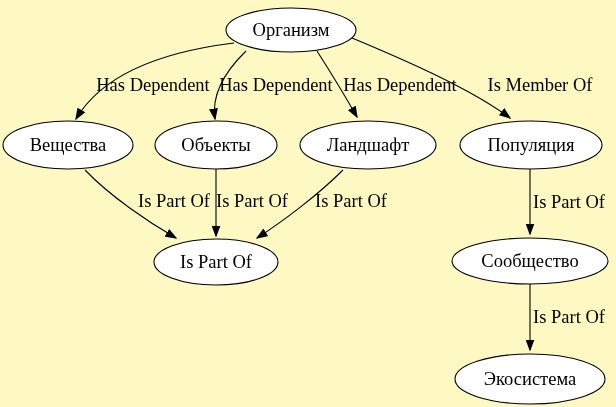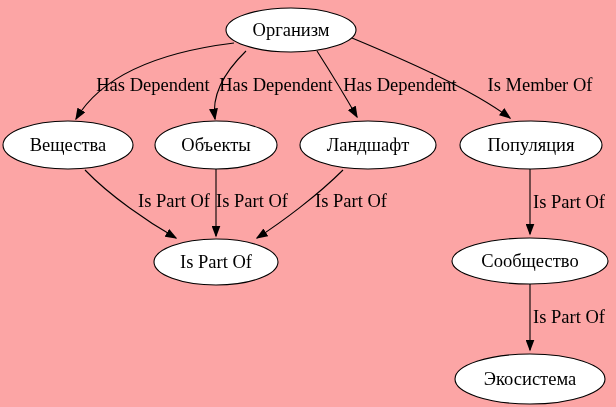--- a/index.html
+++ b/index.html
@@ -3,21 +3,21 @@
 <meta charset="utf-8">
 <style>
   html, body {
     margin: 0;
     padding: 0;
     background: #ffffff;
   }
   .canvas-wrap {
     width: 616px;
     height: 407px;
-    background: #fca5a5;
+    background: #fef9c3;
     position: relative;
     font-family: "Liberation Serif", "DejaVu Serif", serif;
   }
   svg text {
     font-family: "Liberation Serif", "DejaVu Serif", serif;
     font-size: 18.5px;
     fill: #000000;
   }
   svg .node-ellipse {
     fill: #ffffff;

